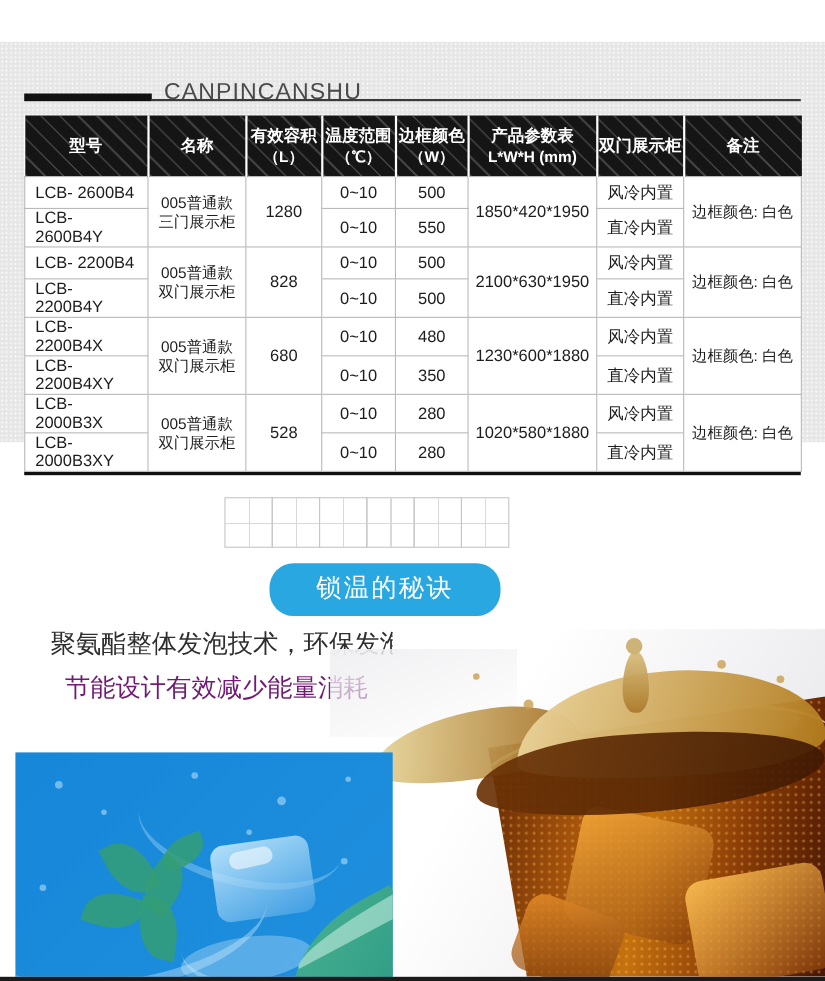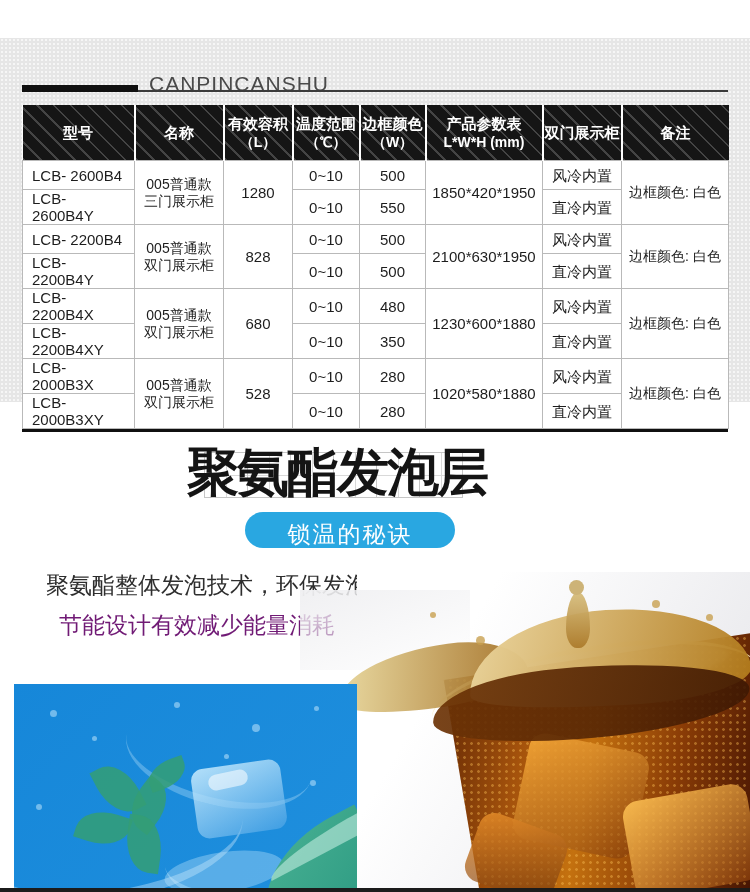--- a/index.html
+++ b/index.html
@@ -43,21 +43,21 @@
     background:
       linear-gradient(to right, transparent 21px, #d9d9d9 21px 22px, transparent 22px),
       linear-gradient(to bottom, transparent 22px, #d9d9d9 22px 23px, transparent 23px);
   }
   .calli-text{
     position:absolute;left:167px;top:438px;width:340px;text-align:center;
     font-family:"Liberation Serif",serif;font-weight:900;font-size:52px;color:#141414;
     letter-spacing:-2px;white-space:nowrap;
   }
   .badge{
-    position:absolute;left:245px;top:512px;width:210px;height:36px;border-radius:22px;
+    position:absolute;left:245px;top:512px;width:210px;height:48px;border-radius:22px;
     background:#29a7e1;color:#fff;font-size:23px;line-height:44px;text-align:center;letter-spacing:2px;
   }
   .desc1{position:absolute;left:46px;top:570px;font-size:23px;color:#2e2e2e;white-space:nowrap;}
   .desc2{position:absolute;left:30px;top:610px;font-size:23px;color:#701a75;white-space:nowrap;margin-left:29px;}
   
   .photo-bg{position:absolute;left:357px;top:572px;width:393px;height:316px;
     background:linear-gradient(120deg,#ffffff 25%,#ececef 75%);}
   .gray-wedge{position:absolute;left:300px;top:590px;width:170px;height:80px;
     background:linear-gradient(160deg,#f0f0f2,rgba(240,240,242,0));}
   .glass{
@@ -266,21 +266,20 @@
   </div>
 
   <div class="calli-grid">
     <div class="calli-cell"></div>
     <div class="calli-cell"></div>
     <div class="calli-cell"></div>
     <div class="calli-cell"></div>
     <div class="calli-cell"></div>
     <div class="calli-cell"></div>
   </div>
-  <div class="calli-text">聚氨酯发泡层</div>
 
   <div class="badge">锁温的秘诀</div>
 
   <div class="desc1">聚氨酯整体发泡技术，环保发泡材料，高强度、高密度</div>
   <div class="desc2">节能设计有效减少能量消耗</div>
 
   <div class="photo-bg"></div>
   <div class="gray-wedge"></div>
   <div class="glass"></div>
   <div class="glass-texture"></div>

